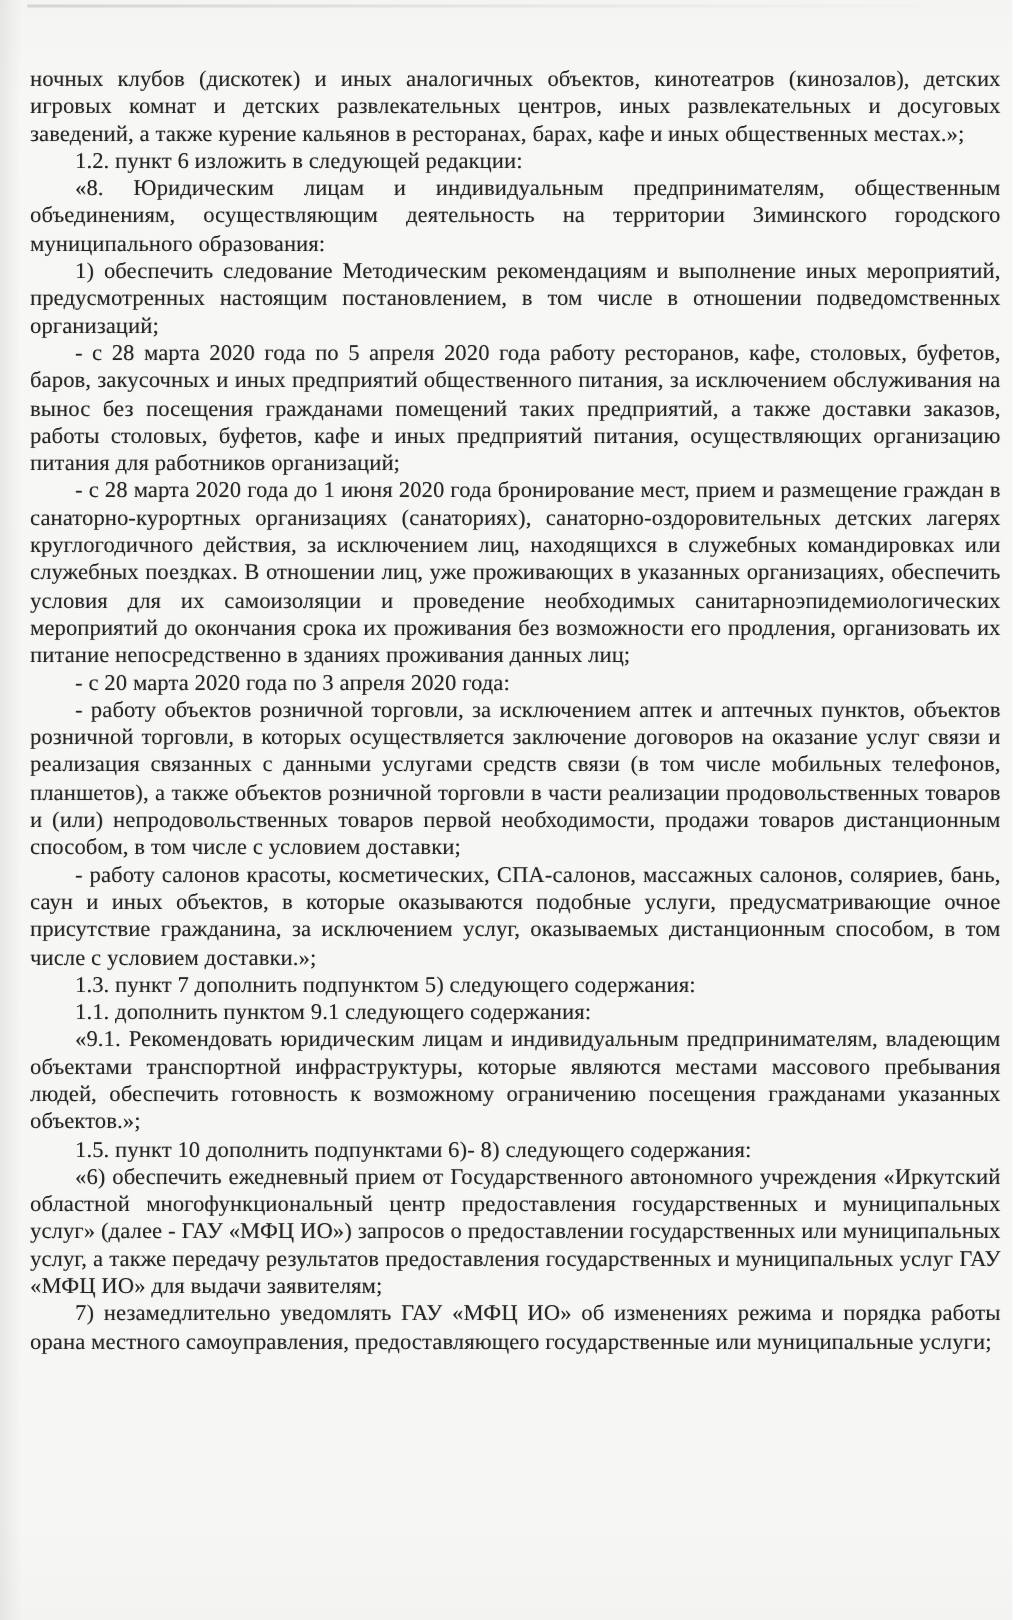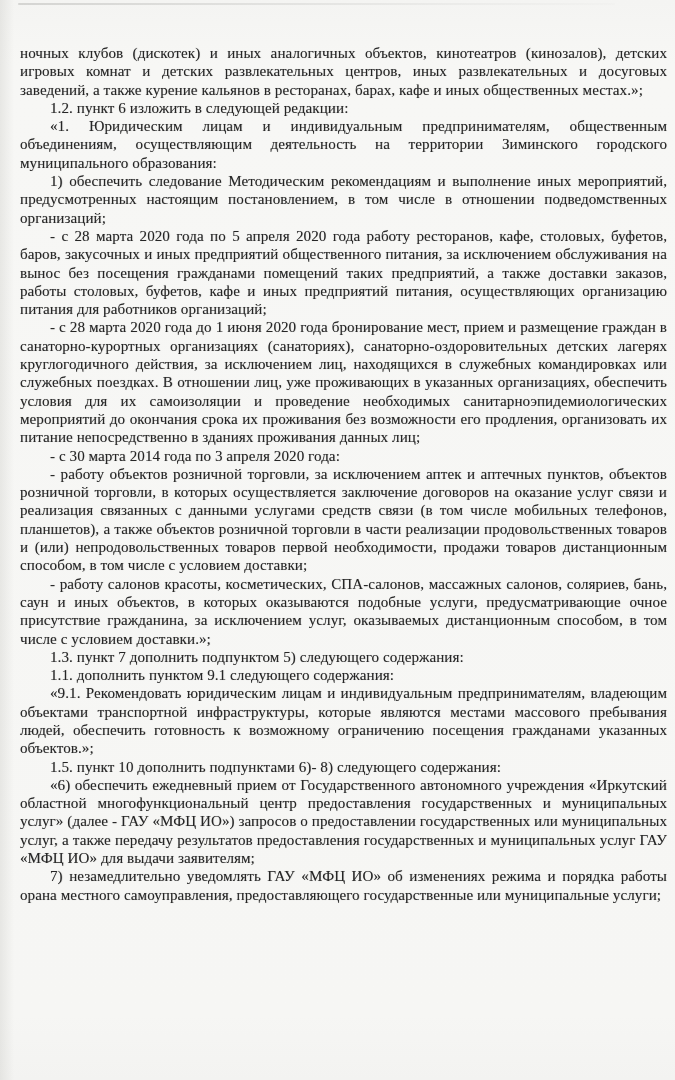--- a/index.html
+++ b/index.html
@@ -58,27 +58,27 @@
 </head>
 <body>
 
 <div class="page">
   <div class="scan-top-line"></div>
   <div class="scan-left-shade"></div>
 
   <div class="doc">
     <p class="para">ночных клубов (дискотек) и иных аналогичных объектов, кинотеатров (кинозалов), детских игровых комнат и детских развлекательных центров, иных развлекательных и досуговых заведений, а также курение кальянов в ресторанах, барах, кафе и иных общественных местах.»;</p>
     <p class="para indent">1.2. пункт 6 изложить в следующей редакции:</p>
-    <p class="para indent">«1. Юридическим лицам и индивидуальным предпринимателям, общественным объединениям, осуществляющим деятельность на территории Зиминского городского муниципального образования:</p>
+    <p class="para indent">«8. Юридическим лицам и индивидуальным предпринимателям, общественным объединениям, осуществляющим деятельность на территории Зиминского городского муниципального образования:</p>
     <p class="para indent">1) обеспечить следование Методическим рекомендациям и выполнение иных мероприятий, предусмотренных настоящим постановлением, в том числе в отношении подведомственных организаций;</p>
     <p class="para indent">- с 28 марта 2020 года по 5 апреля 2020 года работу ресторанов, кафе, столовых, буфетов, баров, закусочных и иных предприятий общественного питания, за исключением обслуживания на вынос без посещения гражданами помещений таких предприятий, а также доставки заказов, работы столовых, буфетов, кафе и иных предприятий питания, осуществляющих организацию питания для работников организаций;</p>
     <p class="para indent">- с 28 марта 2020 года до 1 июня 2020 года бронирование мест, прием и размещение граждан в санаторно-курортных организациях (санаториях), санаторно-оздоровительных детских лагерях круглогодичного действия, за исключением лиц, находящихся в служебных командировках или служебных поездках. В отношении лиц, уже проживающих в указанных организациях, обеспечить условия для их самоизоляции и проведение необходимых санитарноэпидемиологических мероприятий до окончания срока их проживания без возможности его продления, организовать их питание непосредственно в зданиях проживания данных лиц;</p>
-    <p class="para indent">- с 30 марта 2014 года по 3 апреля 2020 года:</p>
+    <p class="para indent">- с 20 марта 2020 года по 3 апреля 2020 года:</p>
     <p class="para indent">- работу объектов розничной торговли, за исключением аптек и аптечных пунктов, объектов розничной торговли, в которых осуществляется заключение договоров на оказание услуг связи и реализация связанных с данными услугами средств связи (в том числе мобильных телефонов, планшетов), а также объектов розничной торговли в части реализации продовольственных товаров и (или)  непродовольственных товаров первой необходимости, продажи товаров дистанционным способом, в том числе с условием доставки;</p>
-    <p class="para indent">- работу салонов красоты, косметических, СПА-салонов, массажных салонов, соляриев, бань, саун и иных объектов, в которых оказываются подобные услуги, предусматривающие очное присутствие гражданина, за исключением услуг, оказываемых дистанционным способом, в том числе с условием доставки.»;</p>
+    <p class="para indent">- работу салонов красоты, косметических, СПА-салонов, массажных салонов, соляриев, бань, саун и иных объектов, в которые оказываются подобные услуги, предусматривающие очное присутствие гражданина, за исключением услуг, оказываемых дистанционным способом, в том числе с условием доставки.»;</p>
     <p class="para indent">1.3. пункт 7 дополнить подпунктом 5) следующего содержания:</p>
     <p class="para indent">1.1. дополнить пунктом 9.1 следующего содержания:</p>
     <p class="para indent">«9.1. Рекомендовать юридическим лицам и индивидуальным предпринимателям, владеющим объектами транспортной инфраструктуры, которые являются местами массового пребывания людей, обеспечить готовность к возможному ограничению посещения гражданами указанных объектов.»;</p>
     <p class="para indent">1.5. пункт 10 дополнить подпунктами 6)- 8) следующего содержания:</p>
     <p class="para indent">«6) обеспечить ежедневный прием от Государственного автономного учреждения «Иркутский областной многофункциональный центр предоставления государственных и муниципальных услуг» (далее - ГАУ «МФЦ ИО») запросов о предоставлении государственных или муниципальных услуг, а также передачу результатов предоставления государственных и муниципальных услуг ГАУ «МФЦ ИО» для выдачи заявителям;</p>
     <p class="para indent">7) незамедлительно уведомлять ГАУ «МФЦ ИО» об изменениях режима и порядка работы орана местного самоуправления, предоставляющего государственные или муниципальные услуги;</p>
   </div>
 </div>
 
 </body></html>

